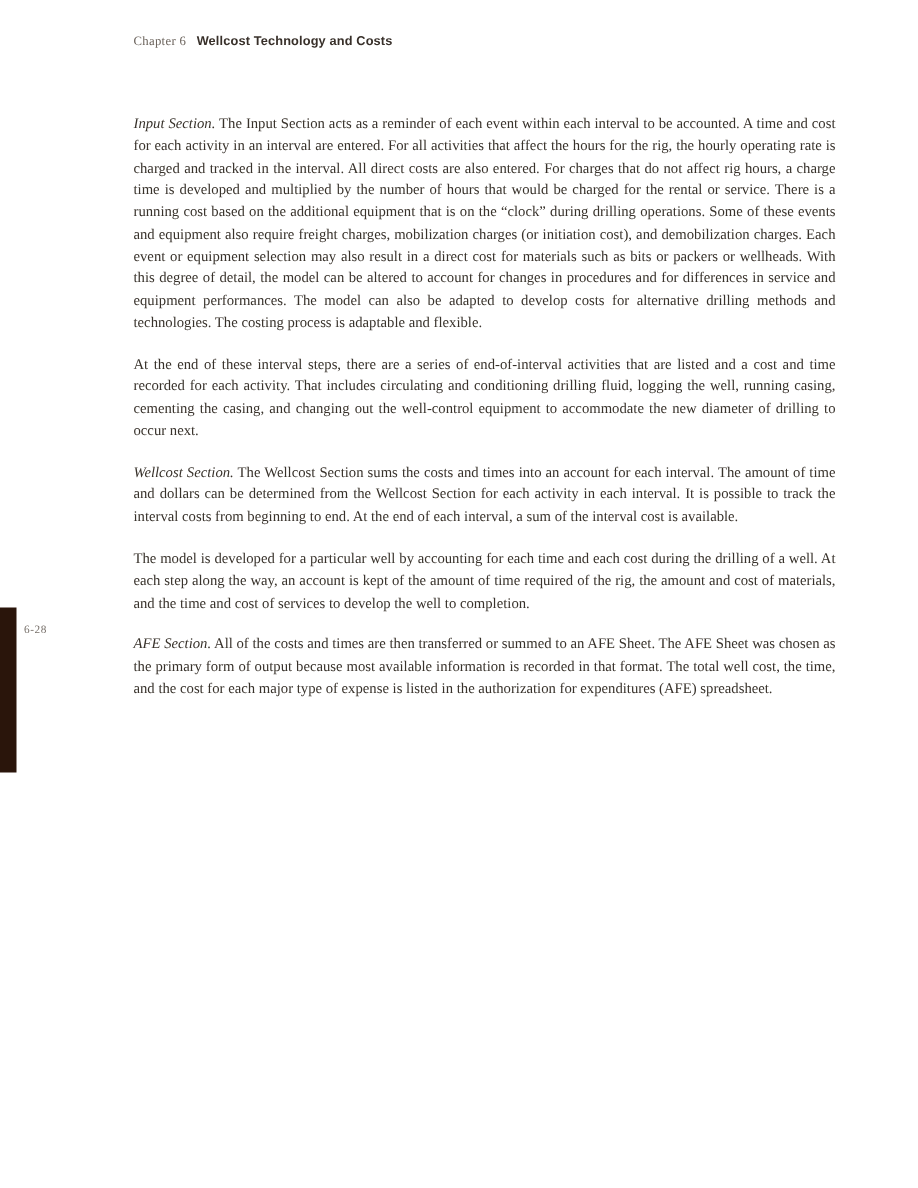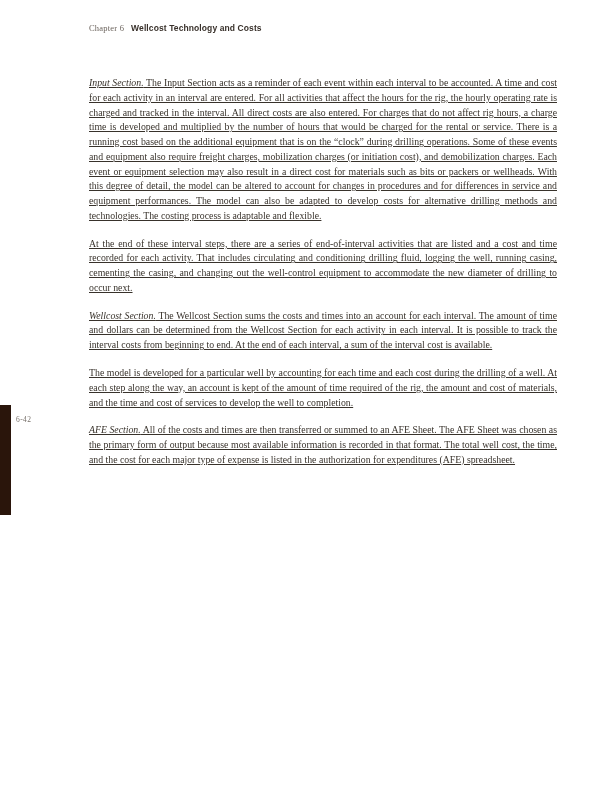--- a/index.html
+++ b/index.html
@@ -45,21 +45,20 @@
     top: 76px;
     width: 468px;
     font-family: "Liberation Serif", serif;
     font-size: 9.8px;
     line-height: 14.77px;
     color: var(--body-text, #38322b);
     text-align: justify;
   }
   .content p {
     margin: 0 0 13px 0;
-    text-decoration: underline;
   }
   .content p:last-child {
     margin-bottom: 0;
   }
   .lead {
     font-style: italic;
   }
 
   
   .side-tab {
@@ -91,13 +90,13 @@
 
 <main class="content">
   <p><em class="lead">Input Section.</em><span> The Input Section acts as a reminder of each event within each interval to be accounted. A time and cost for each activity in an interval are entered. For all activities that affect the hours for the rig, the hourly operating rate is charged and tracked in the interval. All direct costs are also entered. For charges that do not affect rig hours, a charge time is developed and multiplied by the number of hours that would be charged for the rental or service. There is a running cost based on the additional equipment that is on the “clock” during drilling operations. Some of these events and equipment also require freight charges, mobilization charges (or initiation cost), and demobilization charges. Each event or equipment selection may also result in a direct cost for materials such as bits or packers or wellheads. With this degree of detail, the model can be altered to account for changes in procedures and for differences in service and equipment performances. The model can also be adapted to develop costs for alternative drilling methods and technologies. The costing process is adaptable and flexible.</span></p>
   <p><em class="lead"></em><span>At the end of these interval steps, there are a series of end-of-interval activities that are listed and a cost and time recorded for each activity. That includes circulating and conditioning drilling fluid, logging the well, running casing, cementing the casing, and changing out the well-control equipment to accommodate the new diameter of drilling to occur next.</span></p>
   <p><em class="lead">Wellcost Section.</em><span> The Wellcost Section sums the costs and times into an account for each interval. The amount of time and dollars can be determined from the Wellcost Section for each activity in each interval. It is possible to track the interval costs from beginning to end. At the end of each interval, a sum of the interval cost is available.</span></p>
   <p><em class="lead"></em><span>The model is developed for a particular well by accounting for each time and each cost during the drilling of a well. At each step along the way, an account is kept of the amount of time required of the rig, the amount and cost of materials, and the time and cost of services to develop the well to completion.</span></p>
   <p><em class="lead">AFE Section.</em><span> All of the costs and times are then transferred or summed to an AFE Sheet. The AFE Sheet was chosen as the primary form of output because most available information is recorded in that format. The total well cost, the time, and the cost for each major type of expense is listed in the authorization for expenditures (AFE) spreadsheet.</span></p>
 </main>
 
 <div class="side-tab"></div>
-<div class="page-number">6-42</div>
+<div class="page-number">6-28</div>
 
 </body></html>

